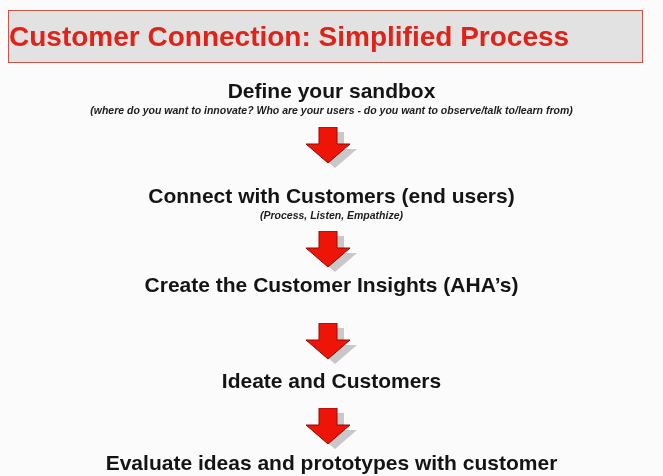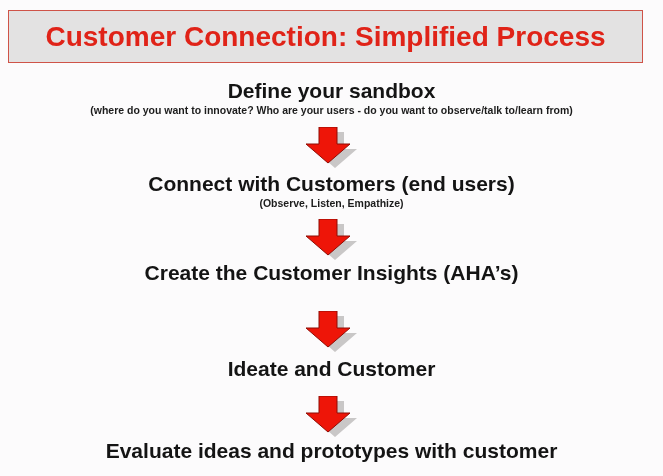--- a/index.html
+++ b/index.html
@@ -7,53 +7,54 @@
     width:663px;height:476px;overflow:hidden;
     background:#fcfbfc;
     font-family:"Liberation Sans",sans-serif;
   }
   .title-box{
     box-sizing:border-box;
     margin:10px 20px 0 8px;
     height:53px;
     background:#e3e2e2;
     border:1px solid #cf5348;
-    display:flex;align-items:center;justify-content:center;
+    display:flex;align-items:center;
   }
   .title-text{
     color:#e02318;
     font-weight:bold;
     font-size:28px;
     white-space:nowrap;
   }
   .flow{display:flex;flex-direction:column;align-items:center}
   .step-label{
     font-weight:bold;
     font-size:21px;
     line-height:22px;
     color:#141414;
     text-align:center;
     white-space:nowrap;
   }
   .step-note{
     font-weight:bold;
+    font-style:italic;
     font-size:10.5px;
     line-height:11px;
     color:#1c1c1c;
     text-align:center;
     white-space:nowrap;
   }
   .arrow{display:block}
   .arrow .shadow{fill:#c9c7c7}
   .arrow .body{fill:#ee1508;stroke:#8f0d05;stroke-width:1}
   
   .lbl1{margin-top:17px}
   .note1{margin-top:3px}
   .arr1{margin-top:11px}
-  .lbl2{margin-top:4px}
+  .lbl2{margin-top:16px}
   .note2{margin-top:3px}
   .arr2{margin-top:10px}
   .lbl3{margin-top:1px}
   .arr3{margin-top:27px}
   .lbl4{margin-top:5px}
   .arr4{margin-top:16px}
   .lbl5{margin-top:2px}
 </style>
 </head>
 <body>
@@ -68,35 +69,35 @@
 
     <div class="step-label lbl1">Define your sandbox</div>
     <div class="step-note note1">(where do you want to innovate? Who are your users - do you want to observe/talk to/learn from)</div>
 
     <svg class="arrow arr1" width="52" height="42" viewBox="0 0 52 42">
       <polygon class="shadow" points="20,5 38,5 38,22 51,22 29,41 7,22 20,22"></polygon>
       <polygon class="body" points="13,0 31,0 31,17 44,17 22,36 0,17 13,17"></polygon>
     </svg>
 
     <div class="step-label lbl2">Connect with Customers (end users)</div>
-    <div class="step-note note2">(Observe, Listen, Empathize)</div>
+    <div class="step-note note2">(Process, Listen, Empathize)</div>
 
     <svg class="arrow arr2" width="52" height="42" viewBox="0 0 52 42">
       <polygon class="shadow" points="20,5 38,5 38,22 51,22 29,41 7,22 20,22"></polygon>
       <polygon class="body" points="13,0 31,0 31,17 44,17 22,36 0,17 13,17"></polygon>
     </svg>
 
     <div class="step-label lbl3">Create the Customer Insights (AHA’s)</div>
 
     <svg class="arrow arr3" width="52" height="42" viewBox="0 0 52 42">
       <polygon class="shadow" points="20,5 38,5 38,22 51,22 29,41 7,22 20,22"></polygon>
       <polygon class="body" points="13,0 31,0 31,17 44,17 22,36 0,17 13,17"></polygon>
     </svg>
 
-    <div class="step-label lbl4">Ideate and Customer</div>
+    <div class="step-label lbl4">Ideate and Customers</div>
 
     <svg class="arrow arr4" width="52" height="42" viewBox="0 0 52 42">
       <polygon class="shadow" points="20,5 38,5 38,22 51,22 29,41 7,22 20,22"></polygon>
       <polygon class="body" points="13,0 31,0 31,17 44,17 22,36 0,17 13,17"></polygon>
     </svg>
 
     <div class="step-label lbl5">Evaluate ideas and prototypes with customer</div>
 
   </div>
 </div>

